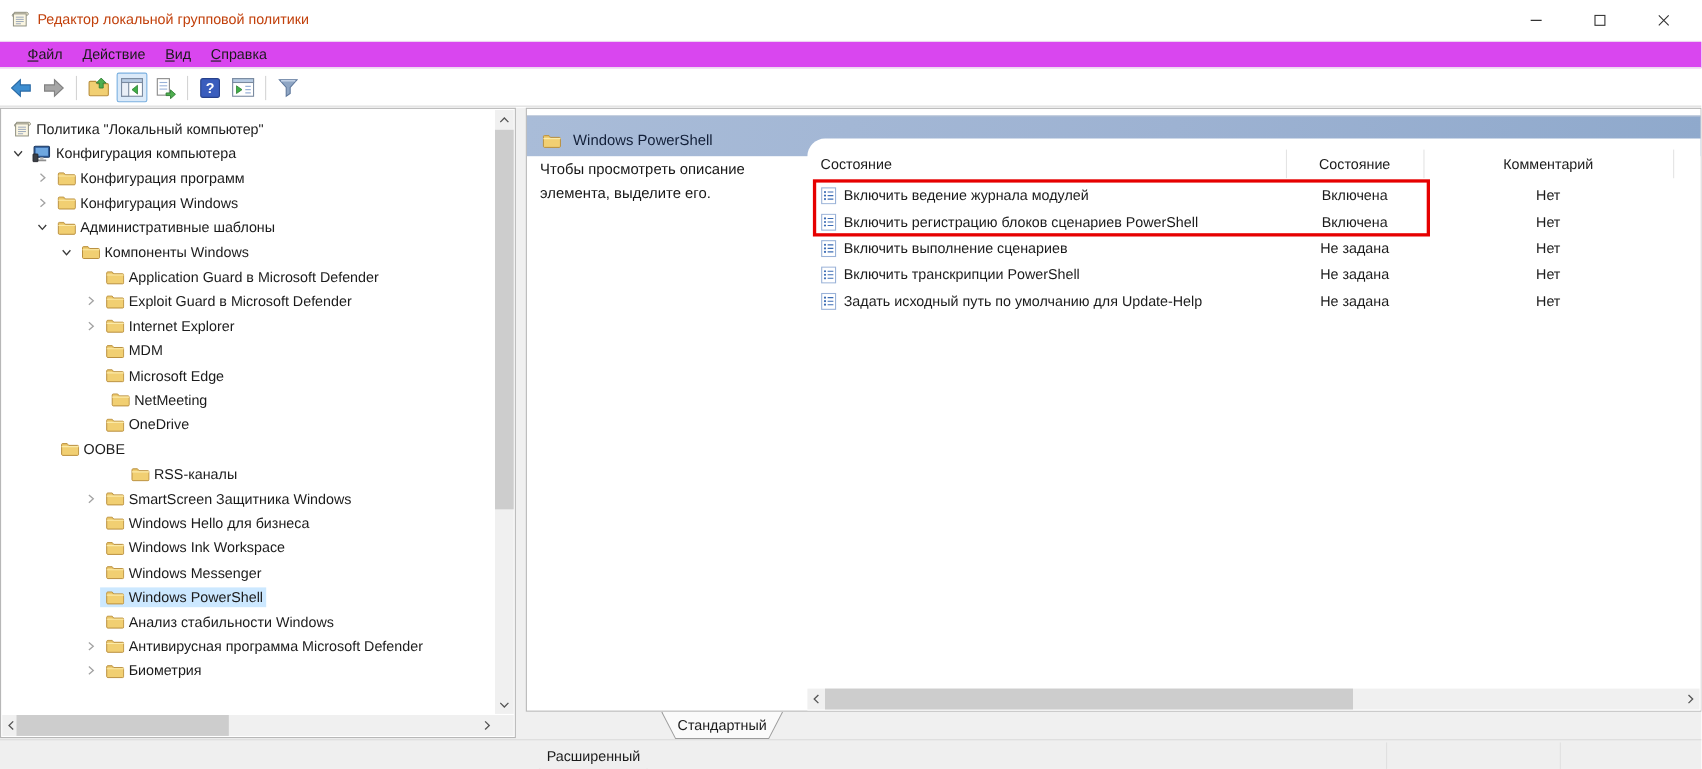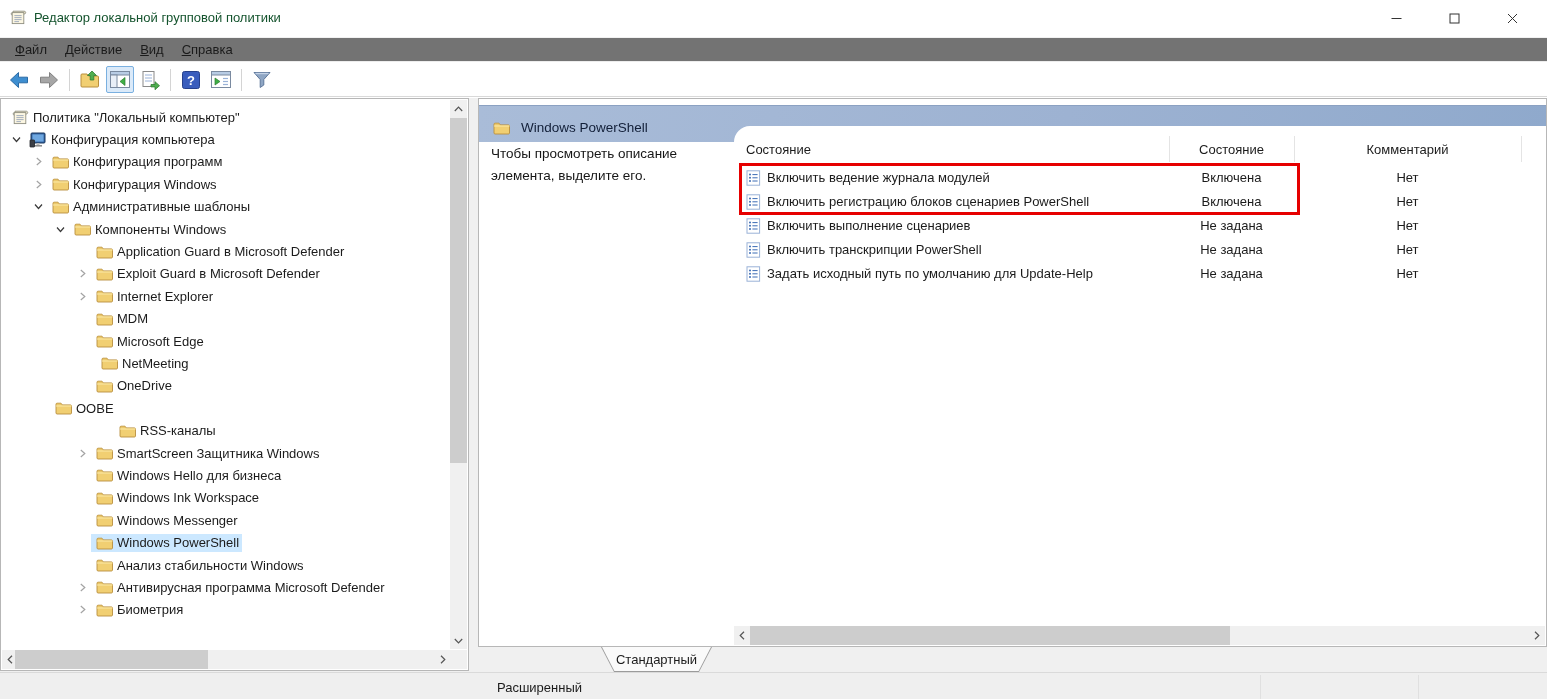--- a/index.html
+++ b/index.html
@@ -2,26 +2,26 @@
 <html><head>
 <meta charset="utf-8">
 <style>
   html,body{margin:0;padding:0;}
   #app{position:relative;width:1547px;height:699px;background:#ffffff;
        font-family:"Liberation Sans",sans-serif;font-size:13px;color:#1b1b1b;
        overflow:hidden;user-select:none;}
   
   .titlebar{position:absolute;left:0;top:0;width:100%;height:37px;background:#fff;border-bottom:1px solid #f1f1f1;}
   .app-icon{position:absolute;left:10px;top:9px;width:18px;height:18px;}
-  .win-title{position:absolute;left:34px;top:10px;font-size:13px;color:#14532d;white-space:nowrap;}
+  .win-title{position:absolute;left:34px;top:10px;font-size:13px;color:#c2410c;white-space:nowrap;}
   .win-controls{position:absolute;right:6px;top:0;height:36px;display:flex;}
   .win-btn{width:58px;height:36px;display:flex;align-items:center;justify-content:center;}
   
-  .menubar{position:absolute;left:0;top:38px;width:100%;height:24px;background:#737373;display:flex;
-           align-items:center;padding-left:6px;border-bottom:1px solid #ededed;box-sizing:border-box;text-align:center;}
+  .menubar{position:absolute;left:0;top:38px;width:100%;height:24px;background:#d946ef;display:flex;
+           align-items:center;padding-left:16px;border-bottom:1px solid #ededed;box-sizing:border-box;text-align:center;}
   .menu-item{padding:3px 9px;white-space:nowrap;}
   .menu-item .u{text-decoration:underline;}
   
   .toolbar{position:absolute;left:0;top:63px;width:100%;height:34px;background:#fff;display:flex;
            align-items:center;padding-left:4px;border-bottom:1px solid #d9d9d9;box-sizing:border-box;}
   .tool-btn{width:28px;height:27px;display:flex;align-items:center;justify-content:center;margin:0 1px;
             border:1px solid transparent;border-radius:2px;box-sizing:border-box;}
   .tool-btn.selected{background:#dbeaf9;border-color:#7ab0e0;}
   .tool-sep{width:1px;height:22px;background:#d4d4d4;margin:0 5px;}
   

